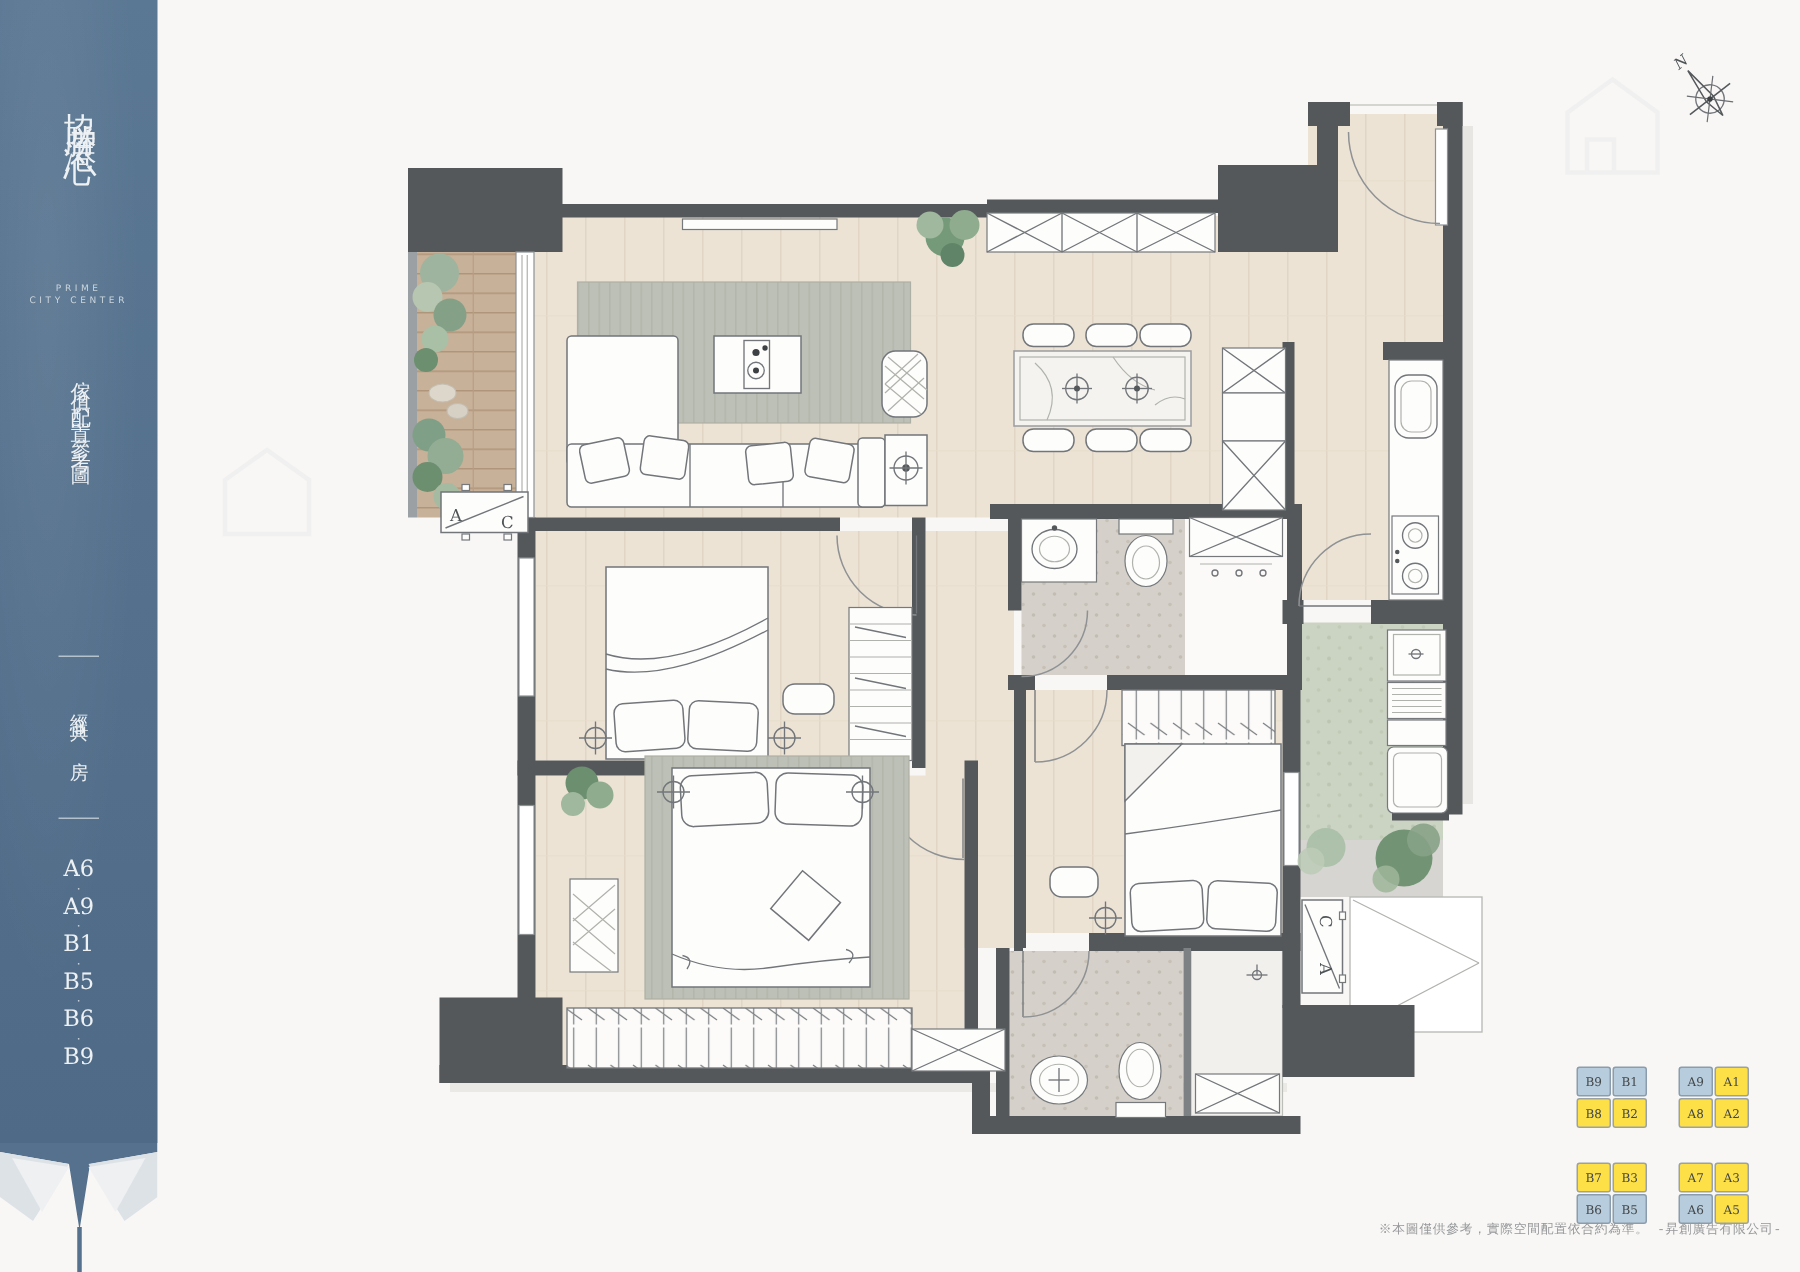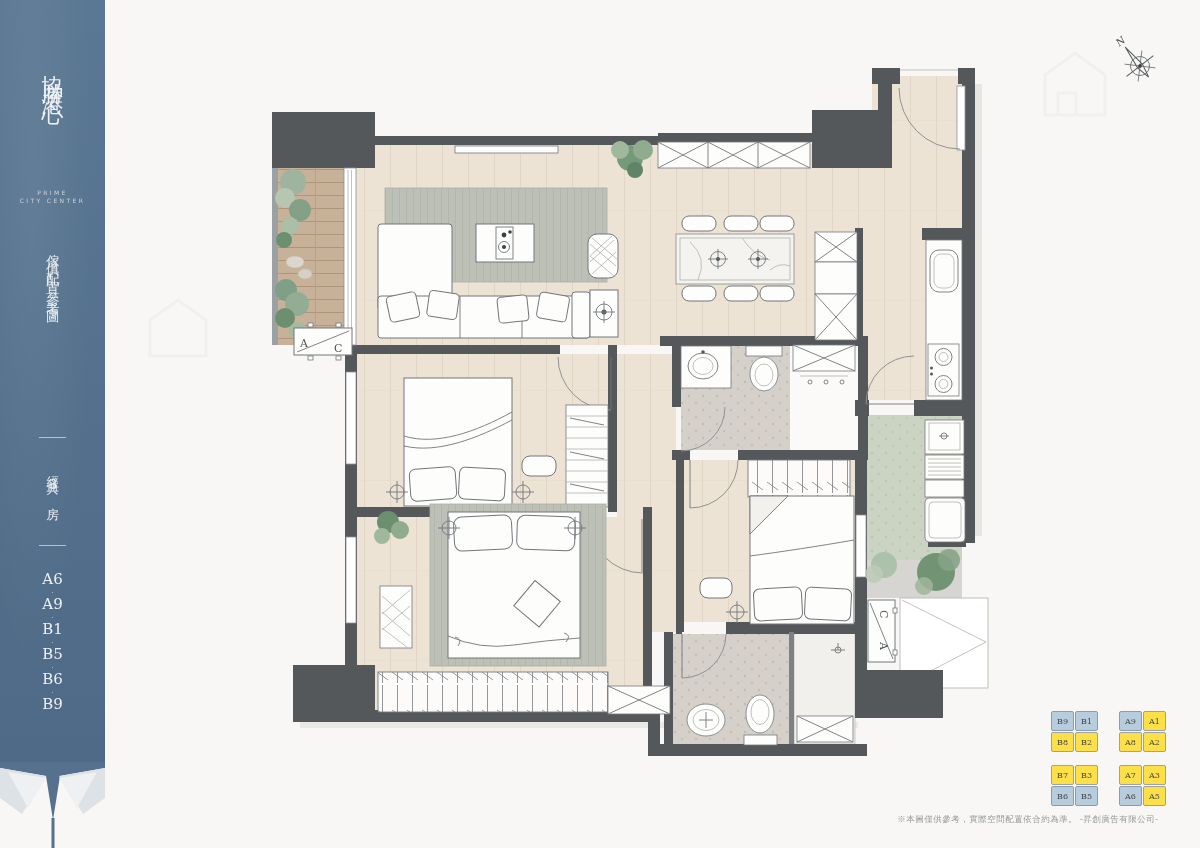--- a/index.html
+++ b/index.html
@@ -21,28 +21,28 @@
   .sb-div{position:absolute;left:39px;width:27px;height:1px;background:#c6cfd6;opacity:.85;}
   .d1{top:437px;} .d2{top:545px;}
   .sb-cat{top:466px;font-size:12.5px;letter-spacing:5.5px;}
   .sb-units{top:572px;flex-direction:column;align-items:center;gap:2.5px;font-size:15px;line-height:1;}
   .sb-units .dot{font-size:8px;line-height:5px;opacity:.8;}
   
   .keyplan{position:absolute;left:1051px;top:711px;display:flex;gap:21px;
            font-family:"DejaVu Serif","Liberation Serif",serif;}
   .kp-block{display:flex;flex-direction:column;gap:1px;}
   .kp-row{display:flex;gap:1px;}
-  .kp-gap{margin-top:12px;}
+  .kp-gap{margin-top:22px;}
   .kp-cell{width:21px;height:18px;background:#fde047;border:1px solid #9aa2a8;border-radius:2px;
            display:flex;align-items:center;justify-content:center;font-size:8px;color:#42474a;}
   .kp-cell.hl{background:#b7ccdc;border-color:#8b9dac;}
   
-  .disclaimer{position:absolute;right:12px;top:814px;width:320px;text-align:center;
+  .disclaimer{position:absolute;right:12px;top:814px;width:320px;text-align:right;
               font-size:8.5px;letter-spacing:.5px;color:#96989a;
-              font-family:Liberation Serif, serif;}
+              font-family:Liberation Mono, monospace;}
   
   .plan{position:absolute;left:0;top:0;}
   .w{fill:#54585a;}
   .win{fill:#ffffff;stroke:#8d9194;stroke-width:.8;}
   .fw{fill:#fdfdfb;stroke:#72767a;stroke-width:1;}
   .fwn{fill:#fdfdfb;stroke:#75797c;stroke-width:.8;}
   .ln{stroke:#72767a;stroke-width:.9;fill:none;}
   .lt{stroke:#b0b2ad;stroke-width:.8;fill:none;}
   .arc{stroke:#8f9294;stroke-width:1;fill:none;}
   .acl{font:11px "DejaVu Serif",serif;fill:#4e5356;}

